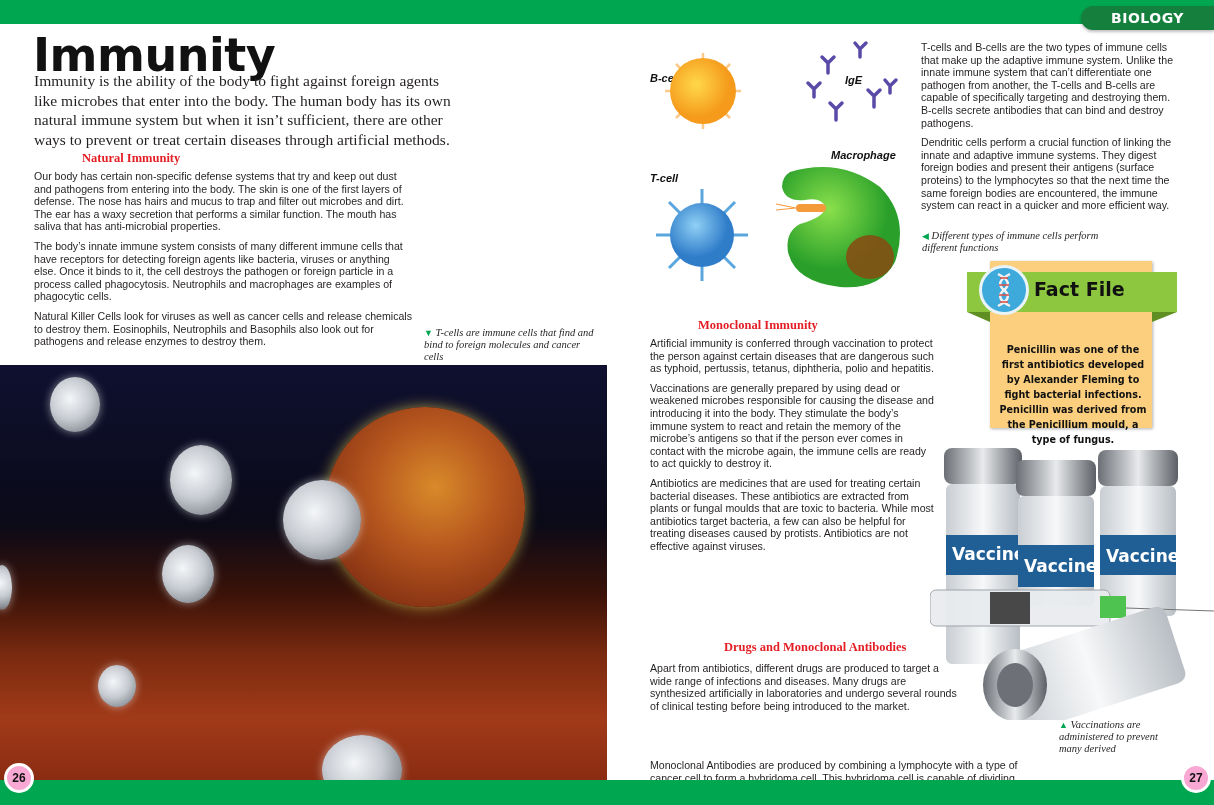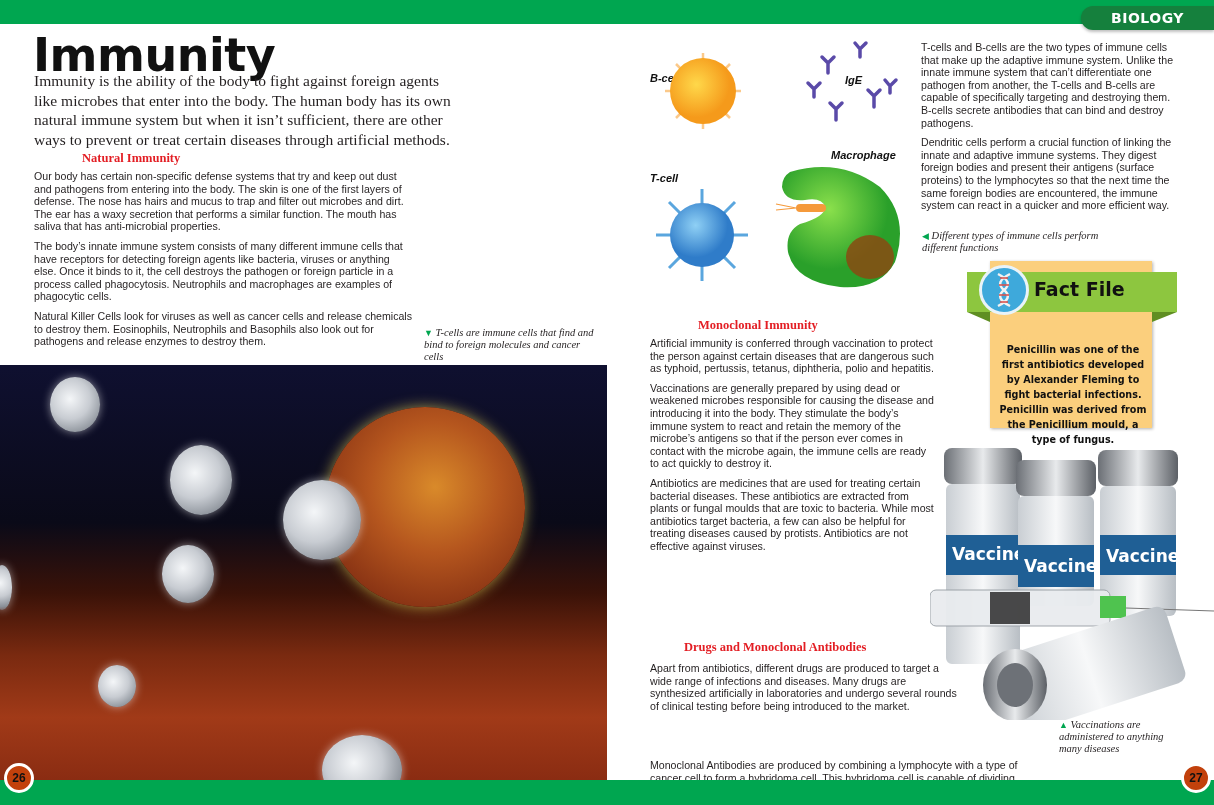--- a/index.html
+++ b/index.html
@@ -12,21 +12,21 @@
   .h2 { position: absolute; font-family: Liberation Serif, serif; font-weight: bold; font-size: 12.5px; color: #e31e24; padding-left: 48px; }
   .para { position: absolute; font-family: "Liberation Sans", sans-serif; font-size: 10.6px; line-height: 12.6px; color: #231f20; }
   .para p { margin-bottom: 7px; }
   .caption { position: absolute; font-family: "Liberation Serif", serif; font-style: italic; font-size: 10.5px; line-height: 12px; color: #231f20; }
   .tri { color: #00a650; font-style: normal; font-size: 9px; }
   .photo { position: absolute; left: 0; top: 365px; width: 607px; height: 415px; overflow: hidden;
     background: linear-gradient(180deg, #0f1030 0%, #0a0a18 38%, #3a1208 55%, #7a2a10 70%, #a13a18 85%, #8a2c12 100%); }
   .cell { position: absolute; border-radius: 50%; background: radial-gradient(circle at 40% 40%, #f4f6f8 0%, #c8ccd2 45%, #8a9098 80%, rgba(200,210,220,0.3) 100%); box-shadow: 0 0 8px rgba(255,255,255,0.5); }
   .cancer { position: absolute; left: 325px; top: 42px; width: 200px; height: 200px; border-radius: 50%;
     background: radial-gradient(circle at 55% 40%, #d98a2a 0%, #b5561e 40%, #8a3414 75%, #5a200c 100%); box-shadow: 0 0 14px rgba(220,200,80,0.7); }
-  .page-num { position: absolute; width: 30px; height: 30px; border-radius: 50%; background: #c2410c; border: 3px solid #fff; font-family: "Liberation Sans", sans-serif; font-size: 12px; font-weight: bold; color: #111; text-align: center; line-height: 24px; }
+  .page-num { position: absolute; width: 30px; height: 30px; border-radius: 50%; background: #f9a8d4; border: 3px solid #fff; font-family: "Liberation Sans", sans-serif; font-size: 12px; font-weight: bold; color: #111; text-align: center; line-height: 24px; }
   .label-i { position: absolute; font-family: "Liberation Sans", sans-serif; font-style: italic; font-weight: bold; font-size: 11px; color: #111; }
   .factfile { position: absolute; left: 990px; top: 261px; width: 162px; height: 167px; background: #fbcf7d; box-shadow: 1px 1px 3px rgba(0,0,0,0.3); }
   .ff-band { position: absolute; left: 967px; top: 272px; width: 210px; height: 40px; background: #8dc63f; }
   .ff-band-fold-l { position: absolute; left: 967px; top: 312px; width: 0; height: 0; border-top: 10px solid #5f8e22; border-left: 23px solid transparent; }
   .ff-band-fold-r { position: absolute; left: 1152px; top: 312px; width: 0; height: 0; border-top: 10px solid #5f8e22; border-right: 25px solid transparent; }
   .ff-circle { position: absolute; left: 979px; top: 265px; width: 50px; height: 50px; border-radius: 50%; background: #3ea9db; border: 3px solid #e9f3f8; }
   .ff-title { position: absolute; left: 1034px; top: 278px; font-family: "DejaVu Sans", sans-serif; font-weight: bold; font-size: 19px; color: #111; }
   .ff-text { position: absolute; left: 998px; top: 314px; width: 150px; text-align: center; font-family: "DejaVu Sans", sans-serif; font-weight: bold; font-size: 9.6px; line-height: 15px; color: #111; margin-top: 28px; }
   .vaccine-art { position: absolute; left: 930px; top: 430px; width: 284px; height: 290px; }
 </style>
@@ -202,28 +202,28 @@
     <rect x="170" y="166" width="26" height="22" fill="#4fc34f"></rect>
     <line x1="196" y1="178" x2="284" y2="181" stroke="#777" stroke-width="1.2"></line>
   </g>
   <g>
     <rect x="70" y="200" width="180" height="80" rx="10" fill="url(#glass)" transform="rotate(-18 160 240)"></rect>
     <ellipse cx="85" cy="255" rx="32" ry="36" fill="url(#cap)"></ellipse>
     <ellipse cx="85" cy="255" rx="18" ry="22" fill="#6d7177"></ellipse>
   </g>
 </svg>
 
-<h2 class="h2" style="left:636px; top:640px;">Drugs and Monoclonal Antibodies</h2>
+<h2 class="h2" style="left:676px; top:640px;">Drugs and Monoclonal Antibodies</h2>
 <div class="para" style="left:650px; top:662px; width:310px;">
   <p>Apart from antibiotics, different drugs are produced to target a wide range of infections and diseases. Many drugs are synthesized artificially in laboratories and undergo several rounds of clinical testing before being introduced to the market.</p>
 </div>
 <div class="para" style="left:650px; top:722px; width:385px;margin-top:37px;">
   <p>Monoclonal Antibodies are produced by combining a lymphocyte with a type of cancer cell to form a hybridoma cell. This hybridoma cell is capable of dividing rapidly and producing mass quantities of a specific type of antibody. These antibodies are collected and purified to use for treating certain diseases.</p>
 </div>
 
 <div class="caption" style="left:1059px; top:719px; width:120px;">
   <span class="tri">▲</span>
-  <span>Vaccinations are administered to anything many diseases</span>
+  <span>Vaccinations are administered to prevent many derived</span>
 </div>
 
 <div class="bottombar"></div>
 <div class="page-num" style="left:4px; top:763px;">26</div>
 <div class="page-num" style="left:1181px; top:763px;">27</div>
 
 </body></html>

